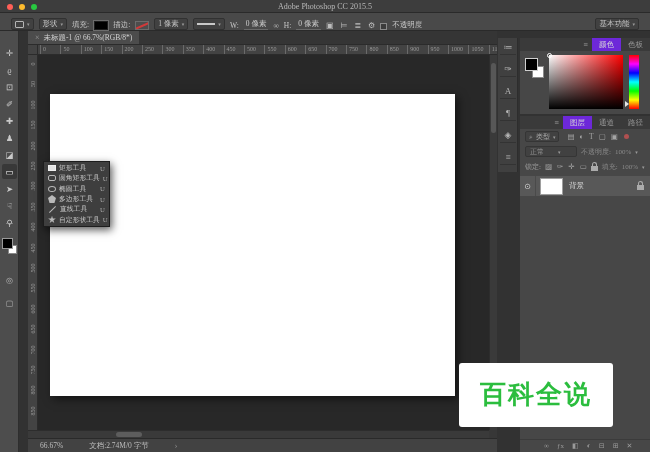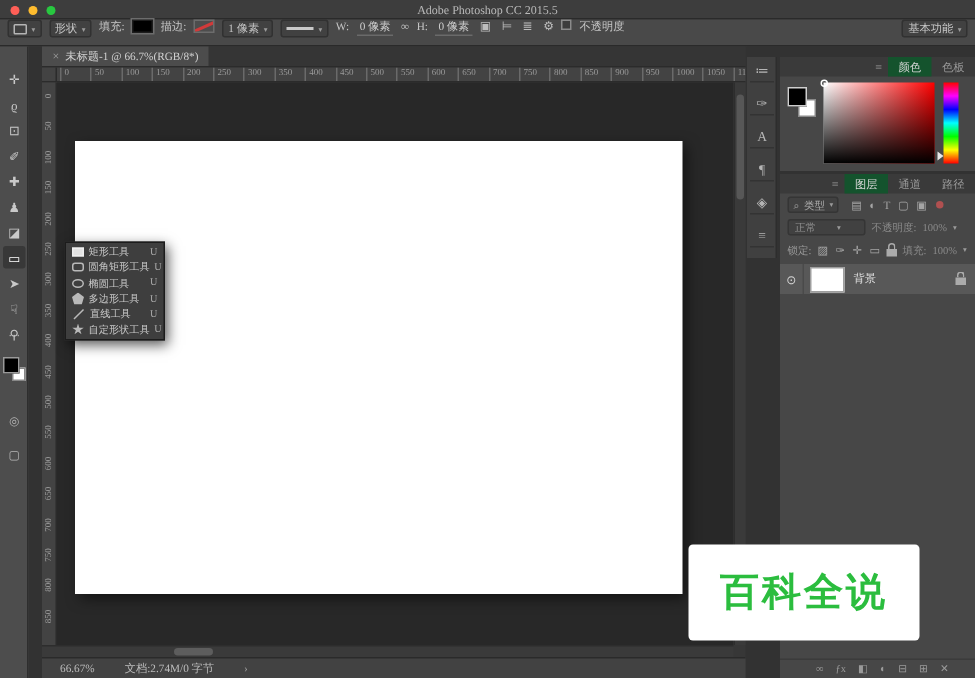--- a/index.html
+++ b/index.html
@@ -10,21 +10,21 @@
     color:#c9c9c9; -webkit-font-smoothing:antialiased;
   }
   
   .titlebar { position:absolute; left:0; top:0; right:0; height:13px; background:#3d3d3d; border-bottom:1px solid #2a2a2a; }
   .lights { position:absolute; left:7px; top:4px; display:flex; gap:6px; }
   .light { width:6px; height:6px; border-radius:50%; }
   .light.r{ background:#ff5f57; } .light.y{ background:#febc2e; } .light.g{ background:#28c840; }
   .apptitle { position:absolute; left:0; right:0; top:2px; text-align:center; font-size:8px; color:#b9b9b9; }
   
   .optionsbar { position:absolute; left:0; top:13px; right:0; height:18px; background:#494949; border-bottom:1px solid #2a2a2a;
-    display:flex; align-items:flex-start; gap:5px; padding:0 5px; font-size:7.5px; color:#c6c6c6; }
+    display:flex; align-items:flex-end; gap:5px; padding:0 11px; font-size:7.5px; color:#c6c6c6; }
   .ob-box { background:#414141; border:1px solid #313131; border-radius:2px; display:flex; align-items:center; gap:3px; padding:1px 3px; height:12px; }
   .ob-caret { font-size:5px; color:#9a9a9a; }
   .toolpreset-glyph { width:9px; height:7px; border:1px solid #b5b5b5; border-radius:1px; }
   .swatch-fill { width:14px; height:9px; background:#000; border:1px solid #1d1d1d; outline:1px solid #6c6c6c; }
   .swatch-stroke { width:14px; height:9px; background:#4d4d4d; border:1px solid #6c6c6c; position:relative; overflow:hidden; }
   .swatch-stroke::after { content:""; position:absolute; left:-2px; right:-2px; top:3px; height:2px; background:#d03a3a; transform:rotate(-24deg); }
   .stroke-line { width:18px; height:2px; background:#c9c9c9; }
   .ob-field { border-bottom:1px solid #6a6a6a; padding:0 2px; color:#cfcfcf; }
   .ob-icons { display:flex; gap:7px; font-size:8px; color:#bdbdbd; align-items:center; }
   .checkbox { width:7px; height:7px; border:1px solid #8b8b8b; background:#3c3c3c; display:inline-block; }
@@ -47,21 +47,21 @@
   .hnum { position:absolute; top:1px; height:9px; border-left:1px solid #6a6a6a; padding-left:2px; font-size:6px; line-height:8px; color:#9a9a9a; white-space:nowrap; }
   .vruler { position:absolute; left:0; top:24px; width:10px; bottom:22px; background:#434343; border-right:1px solid #2b2b2b; overflow:hidden; }
   .vnum { position:absolute; width:18px; text-align:center; font-size:6px; color:#9a9a9a; transform:rotate(-90deg); }
   .canvas-area { position:absolute; left:10px; top:24px; right:8px; bottom:22px; background:#282828; overflow:hidden; }
   .canvas { position:absolute; left:12px; top:39px; width:405px; height:302px; background:#ffffff; box-shadow:3px 3px 9px rgba(0,0,0,.55); }
   .vscroll { position:absolute; right:0; top:24px; width:8px; bottom:22px; background:#3a3a3a; border-left:1px solid #2d2d2d; }
   .vthumb { position:absolute; left:1px; right:1px; top:8px; height:70px; background:#575757; border-radius:3px; }
   .hscroll { position:absolute; left:0; right:8px; bottom:14px; height:8px; background:#3a3a3a; border-top:1px solid #2d2d2d; }
   .hthumb { position:absolute; top:1px; bottom:1px; left:88px; width:26px; background:#5d5d5d; border-radius:3px; }
   .statusbar { position:absolute; left:0; right:0; bottom:0; height:14px; background:#424242; border-top:1px solid #2a2a2a;
-    display:flex; align-items:center; gap:20px; padding-left:12px; font-size:7.5px; color:#bdbdbd; }
+    display:flex; align-items:center; gap:26px; padding-left:12px; font-size:7.5px; color:#bdbdbd; }
   .status-arrow { color:#9a9a9a; }
   
   .flyout { position:absolute; left:43px; top:161px; width:67px; background:#3e3e3e; border:1px solid #1c1c1c;
     box-shadow:2px 3px 8px rgba(0,0,0,.65); z-index:60; padding:1px 0; }
   .fly-item { height:10.3px; display:flex; align-items:center; gap:3px; padding:0 4px; font-size:6.8px; color:#c9c9c9; white-space:nowrap; }
   .fly-ico { width:8px; height:6px; flex:none; border:1px solid #b9b9b9; }
   .fly-item.selected .fly-ico { background:#e3e3e3; border-color:#efefef; }
   .fly-item.sh-rrect .fly-ico { border-radius:2px; }
   .fly-item.sh-ellipse .fly-ico { border-radius:50%; }
   .fly-item.sh-polygon .fly-ico { border:none; height:8px; background:#b9b9b9; clip-path:polygon(50% 0,100% 38%,81% 100%,19% 100%,0 38%); }
@@ -71,21 +71,21 @@
   .fly-shortcut { margin-left:auto; color:#aaa; }
   
   .panels { position:absolute; left:498px; top:31px; right:0; bottom:0; background:#323232; }
   .dockstrip { position:absolute; left:0; top:7px; width:20px; height:134px; background:#404040; border-right:1px solid #2d2d2d; }
   .dock-ico { position:absolute; width:16px; height:16px; display:flex; align-items:center; justify-content:center;
     font-size:9px; color:#b5b5b5; border-bottom:1px solid #333; }
   .panelcol { position:absolute; left:21px; top:0; right:0; bottom:0; }
   .pgroup { position:absolute; left:1px; right:0; background:#474747; }
   .ptabs { height:13px; background:#3a3a3a; display:flex; align-items:center; font-size:7.5px; }
   .ptab { padding:0 7px; height:13px; display:flex; align-items:center; color:#9a9a9a; }
-  .ptab.selected { background:#14532d; color:#d8d8d8; }
+  .ptab.selected { background:#6d28d9; color:#d8d8d8; }
   .pmenu { margin-left:auto; margin-right:4px; color:#9a9a9a; font-size:8px; }
   
   .colorgroup { top:7px; height:76px; }
   .cp-body { position:relative; height:63px; }
   .cp-fg { position:absolute; left:5px; top:7px; width:13px; height:13px; background:#000; border:1px solid #cfcfcf; z-index:2; }
   .cp-bg { position:absolute; left:12px; top:15px; width:12px; height:12px; background:#fff; border:1px solid #8a8a8a; }
   .cp-grad { position:absolute; left:29px; top:4px; width:74px; height:54px;
     background:linear-gradient(to bottom, rgba(0,0,0,0), #000), linear-gradient(to right, #fff, #f00); }
   .cp-cursor { position:absolute; left:-2px; top:-2px; width:5px; height:5px; border:1px solid #fff; border-radius:50%; }
   .cp-hue { position:absolute; left:109px; top:4px; width:10px; height:54px;

